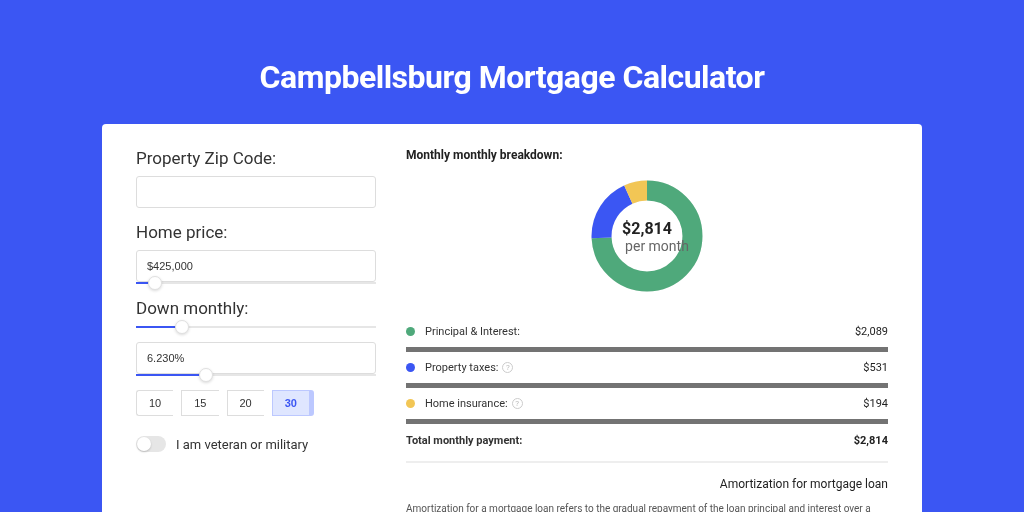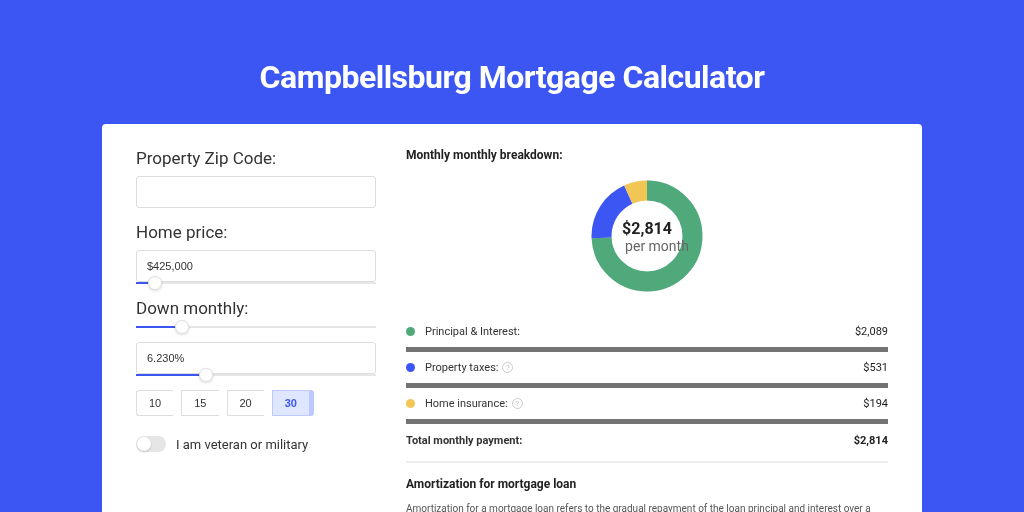--- a/index.html
+++ b/index.html
@@ -140,21 +140,21 @@
   .legend-total .legend-label { font-weight: 700; margin-left: 0; }
   .legend-total .legend-value { font-weight: 700; }
   .legend-total { padding-top: 10px; padding-bottom: 14px; border-bottom: none; }
   .info-icon {
     width: 11px; height: 11px; border-radius: 50%;
     border: 1px solid #ccc; color: #bbb;
     font-size: 8px; line-height: 9px; text-align: center;
     display: inline-block;
   }
   .amort { border-top: 1px solid #eee; padding-top: 14px; }
-  .amort-title { font-size: 12px; font-weight: 700; color: #222; margin-bottom: 10px; }
+  .amort-title { font-size: 12px; font-weight: 400; color: #222; margin-bottom: 10px; text-align: right; }
   .amort-text { font-size: 10px; color: #555; line-height: 1.5; }
 </style>
 </head>
 <body>
 
 <h1 class="page-title">Campbellsburg Mortgage Calculator</h1>
 
 <div class="card">
 
   <div class="left-col">

